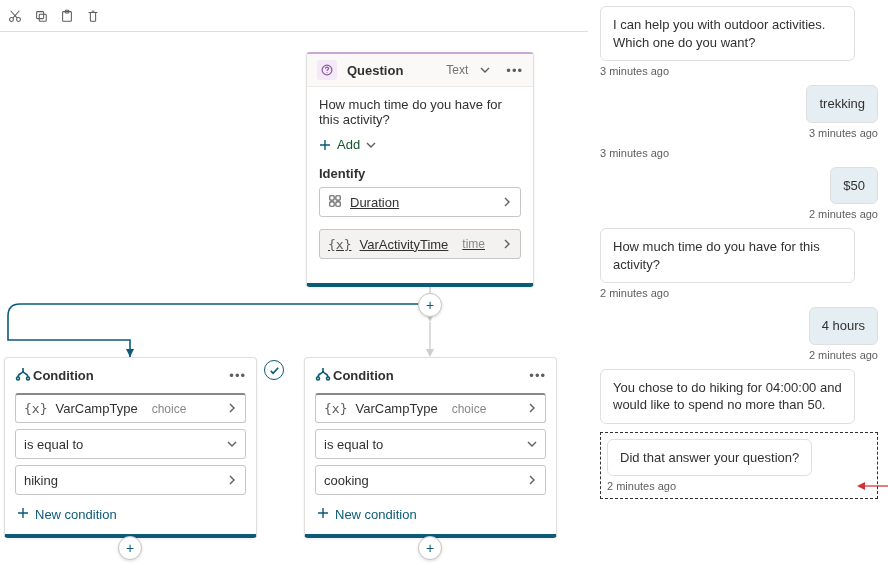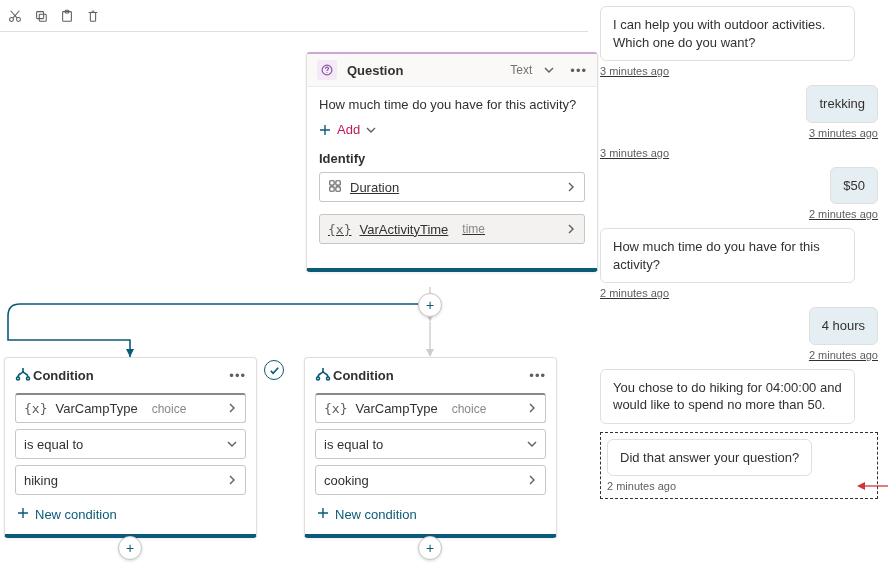--- a/index.html
+++ b/index.html
@@ -34,38 +34,38 @@
   
   .conn { position:absolute; pointer-events:none; }
 
   .node {
     position: absolute;
     background: #fff;
     border: 1px solid #e1dfdd;
     border-radius: 4px;
     box-shadow: 0 1px 3px rgba(0,0,0,.08);
   }
-  .q-node { width: 292px; left: 306px; top: 52px; border-top: 2px solid #c9a8d8; border-bottom: 4px solid #0b5a78;}
+  .q-node { width: 228px; left: 306px; top: 52px; border-top: 2px solid #c9a8d8; border-bottom: 4px solid #0b5a78;}
   .q-head {
     display:flex; align-items:center; gap:10px;
     padding: 6px 10px;
     border-bottom: 1px solid #edebe9;
     background: #faf9f8;
   }
   .q-head .q-icon {
     width:20px;height:20px;border-radius:3px;
     background:#f4e9f6;color:#8a5aa0;
     display:flex;align-items:center;justify-content:center;
     font-weight:600;
   }
   .q-head .q-title { font-weight:600; flex:1; }
   .q-head .q-type { color:#737373; font-size:12px; margin-right:2px;}
   .q-body { padding: 10px 12px 12px; }
   .q-body .prompt { margin-bottom: 10px; }
-  .q-body .add { color:#be185d; display:flex; align-items:center; gap:6px; margin-bottom:14px;}
+  .q-body .add { color:#14532d; display:flex; align-items:center; gap:6px; margin-bottom:14px;}
   .q-body .lbl { font-weight:600; margin-bottom:6px; }
   .field {
     border:1px solid #c8c6c4; border-radius:3px;
     display:flex; align-items:center;
     height:30px; padding:0 8px; gap:8px;
     margin-bottom:12px;
     background:#fff;
     text-decoration:underline;
   }
   .field .chev { margin-left:auto; color:#605e5c; }
@@ -102,21 +102,21 @@
     border:1.5px solid #0b5a78; color:#0b5a78;
     display:flex;align-items:center;justify-content:center;
     background:#fff;
   }
 
   
   .chat {
     position:absolute; left:590px; top:0; width:298px; height:578px;
     padding: 6px 10px 0;
   }
-  .msg-wrap { margin-bottom:8px;text-decoration:underline; }
+  .msg-wrap { margin-bottom:8px; }
   .bubble {
     border:1px solid #e1dfdd; border-radius:6px;
     padding:9px 12px; display:inline-block;
     max-width:255px; line-height:1.35;
   }
   .bot .bubble { background:#fff; }
   .user { text-align:right; }
   .user .bubble { background:#e5eef3; }
   .ts { color:#605e5c; font-size:11px; margin-top:4px;}
   .user .ts { text-align:right;}

